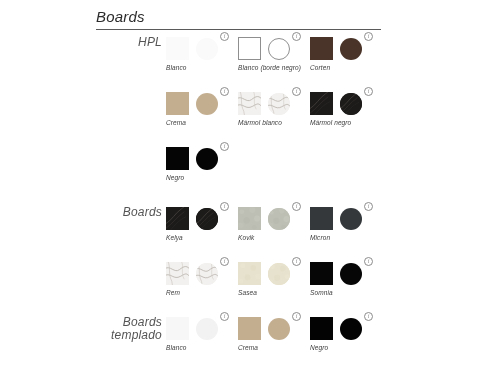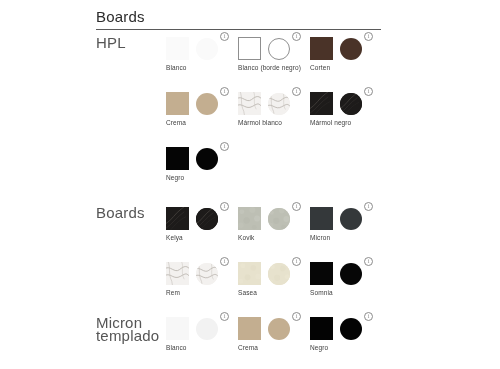--- a/index.html
+++ b/index.html
@@ -15,20 +15,21 @@
     overflow: hidden;
     position: relative;
   }
 
   #page {
     position: absolute;
     left: 0; top: 0;
     width: 500px;
     height: 369px;
     background: #ffffff;
+    font-style: italic;
   }
 
   
   .header {
     position: absolute;
     left: 96px;
     top: 8px;
     width: 285px;
   }
   .header-title {
@@ -49,24 +50,25 @@
   .section {
     position: absolute;
     left: 96px;
     width: 290px;
   }
   .section-label {
     position: absolute;
     left: 0;
     top: 0;
     width: 66px;
-    font-size: 15px;
+    font-size: 12px;
     color: #555555;
     line-height: 13px;
     letter-spacing: 0.2px;
+    text-align: right;
   }
 
   .rows {
     position: absolute;
     left: 70px;
     top: 0;
     width: 220px;
   }
   .row {
     position: relative;
@@ -403,21 +405,21 @@
                 <div class="chip-square" style="background: rgb(6, 6, 6);"></div>
                 <div class="chip-circle" style="background: rgb(6, 6, 6);"></div>
                 <div class="info-icon">i</div>
               </div>
               <div class="item-label">Somnia</div>
             </div>
           </div>
         </div>
       </div>
       <div class="section" style="top: 316px;">
-        <div class="section-label">Micron templado</div>
+        <div class="section-label">Boards templado</div>
         <div class="rows">
           <div class="row" style="height: 55px;">
             <div class="item item-col-0">
               <div class="chips">
                 <div class="chip-square" style="background: rgb(247, 247, 247);"></div>
                 <div class="chip-circle" style="background: rgb(242, 242, 242);"></div>
                 <div class="info-icon">i</div>
               </div>
               <div class="item-label">Blanco</div>
             </div>

